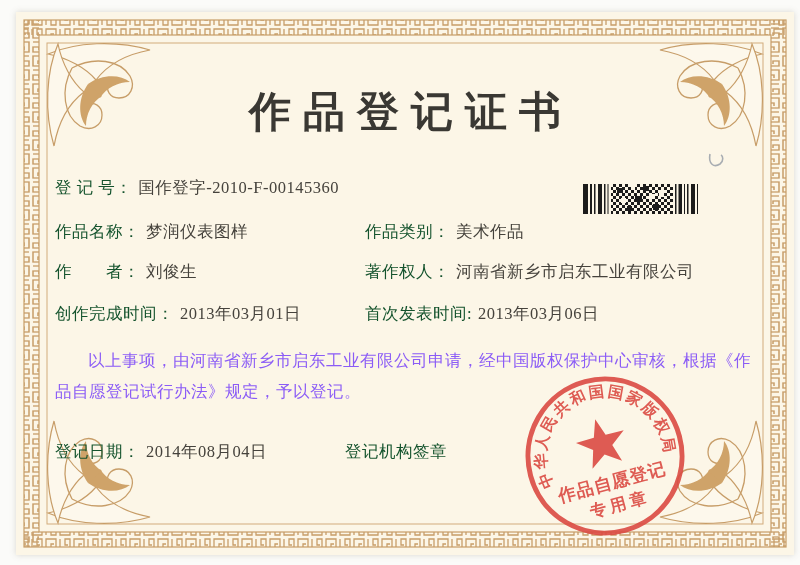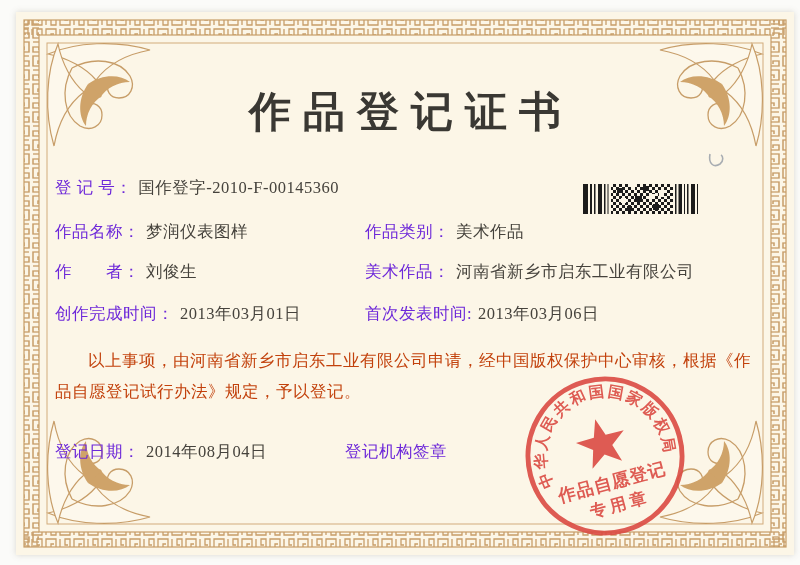--- a/index.html
+++ b/index.html
@@ -14,27 +14,27 @@
   .border-svg{position:absolute;left:0;top:0;}
   .title{
     position:absolute;left:0;top:72px;width:100%;
     text-align:center;font-size:42px;font-weight:700;color:#3a3833;
     letter-spacing:12px;text-indent:12px;
   }
   .serial{position:absolute;left:577px;top:148px;font-size:19px;color:#35332f;letter-spacing:1px;}
   .serial .num{color:#e2837f;font-size:18px;letter-spacing:2px;margin-left:6px;}
   .barcode{position:absolute;left:567px;top:172px;}
   .row{position:absolute;font-size:16.5px;letter-spacing:.5px;white-space:nowrap;}
-  .row .lab{color:#6d28d9;}
+  .row .lab{color:#14532d;}
   .row .val{color:#45423c;margin-left:6px;}
   .col-l{left:39px;}
   .col-r{left:349px;}
   .statement{
     position:absolute;left:39px;top:334px;width:696px;
-    font-size:16.5px;line-height:1.85;text-indent:2em;letter-spacing:.5px;color:#c2410c;
+    font-size:16.5px;line-height:1.85;text-indent:2em;letter-spacing:.5px;color:#8b5cf6;
   }
   .seal{position:absolute;left:503px;top:358px;width:172px;height:172px;opacity:.9;}
   .staple{position:absolute;left:688px;top:140px;}
 </style>
 </head>
 <body>
 
 <div class="scan">
   <div class="paper">
 
@@ -129,21 +129,21 @@
       <span class="lab">作品名称：</span><span class="val">梦润仪表图样</span>
     </div>
     <div class="row col-l" style="top:249px">
       <span class="lab">作　　者：</span><span class="val">刘俊生</span>
     </div>
 
     <div class="row col-r" style="top:209px">
       <span class="lab">作品类别：</span><span class="val">美术作品</span>
     </div>
     <div class="row col-r" style="top:249px">
-      <span class="lab">美术作品：</span><span class="val">河南省新乡市启东工业有限公司</span>
+      <span class="lab">著作权人：</span><span class="val">河南省新乡市启东工业有限公司</span>
     </div>
 
     <div class="row col-l" style="top:291px">
       <span class="lab">创作完成时间：</span><span class="val">2013年03月01日</span>
     </div>
     <div class="row col-r" style="top:291px">
       <span class="lab">首次发表时间:</span><span class="val">2013年03月06日</span>
     </div>
 
     <div class="statement">以上事项，由河南省新乡市启东工业有限公司申请，经中国版权保护中心审核，根据《作品自愿登记试行办法》规定，予以登记。</div>

